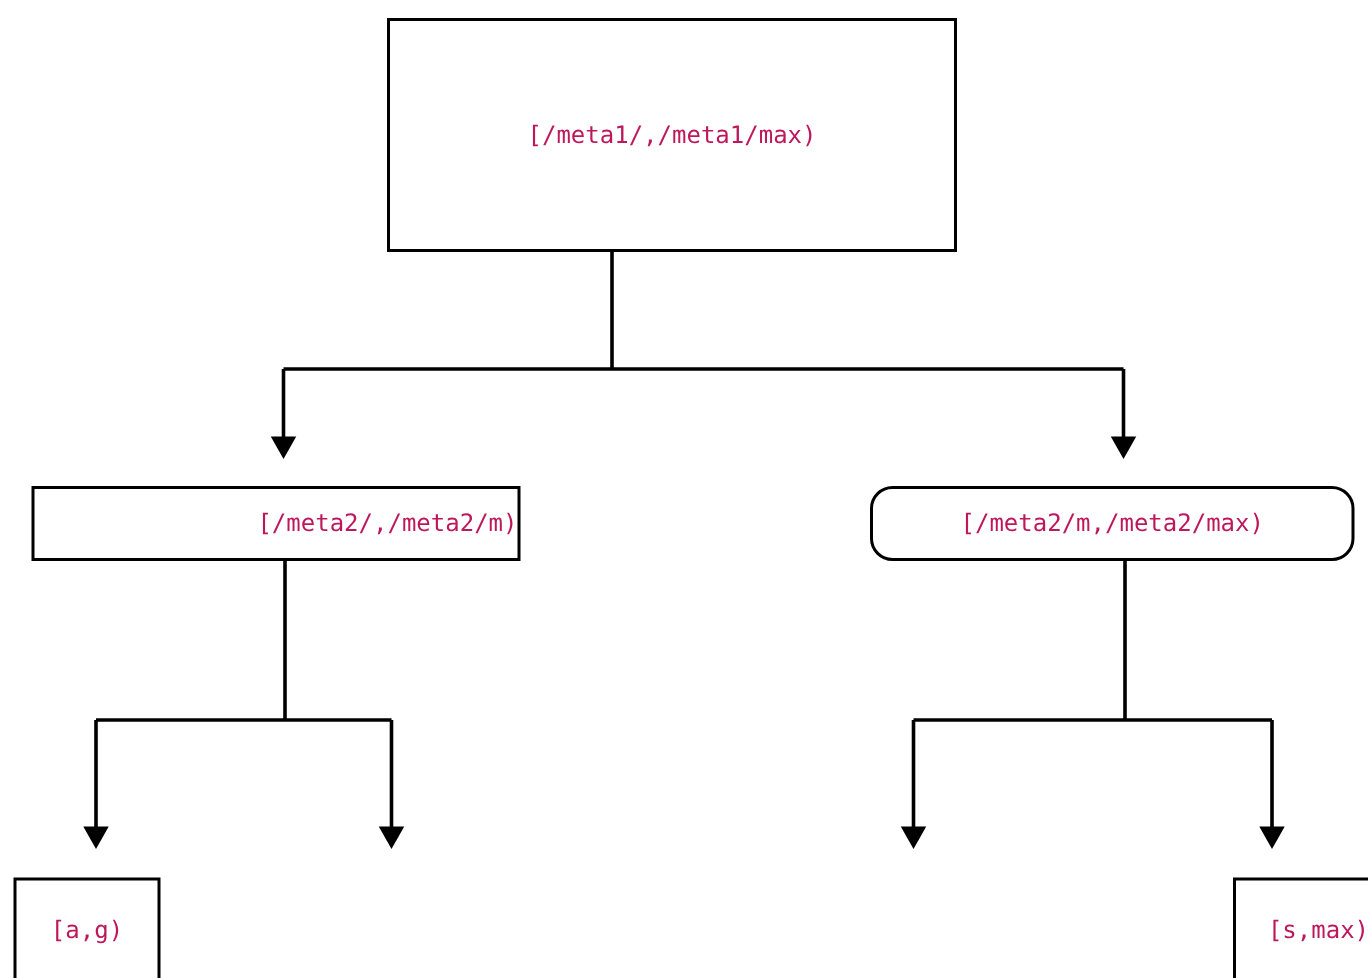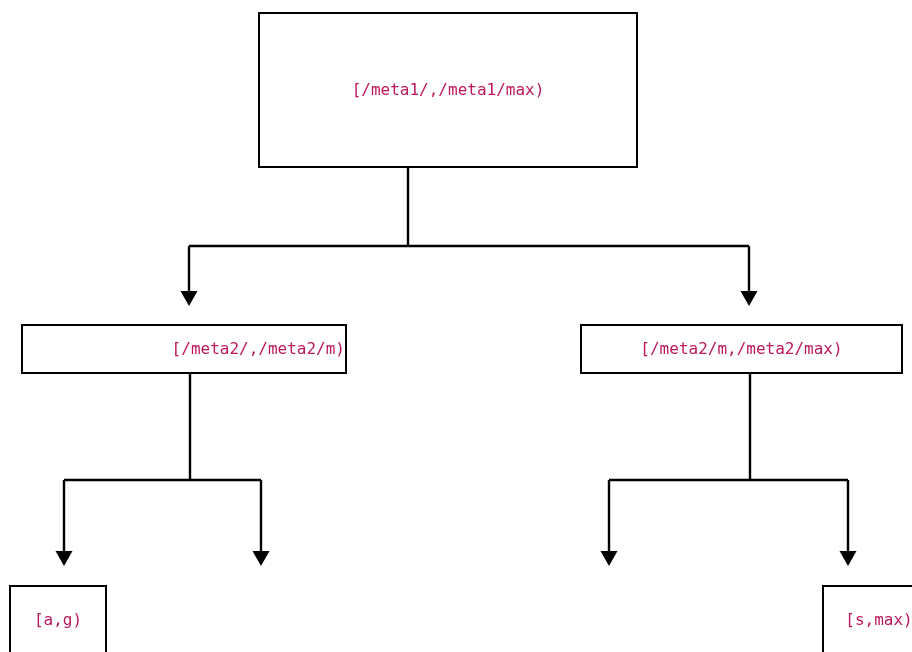--- a/index.html
+++ b/index.html
@@ -53,20 +53,21 @@
     top: 324px;
     width: 326px;
     height: 50px;
     justify-content: flex-end;
   }
   .node-mid-right {
     left: 580px;
     top: 324px;
     width: 323px;
     height: 50px;
+    border-radius: 15px;
   }
   .node-leaf {
     top: 585px;
     height: 70px;
   }
   .node-leaf-1 { left: 9px;   width: 98px; }
   .node-leaf-2 { left: 203px; width: 99px; }
   .node-leaf-3 { left: 553px; width: 100px; }
   .node-leaf-4 { left: 777px; width: 114px; margin-left: 45px; }
 </style>

